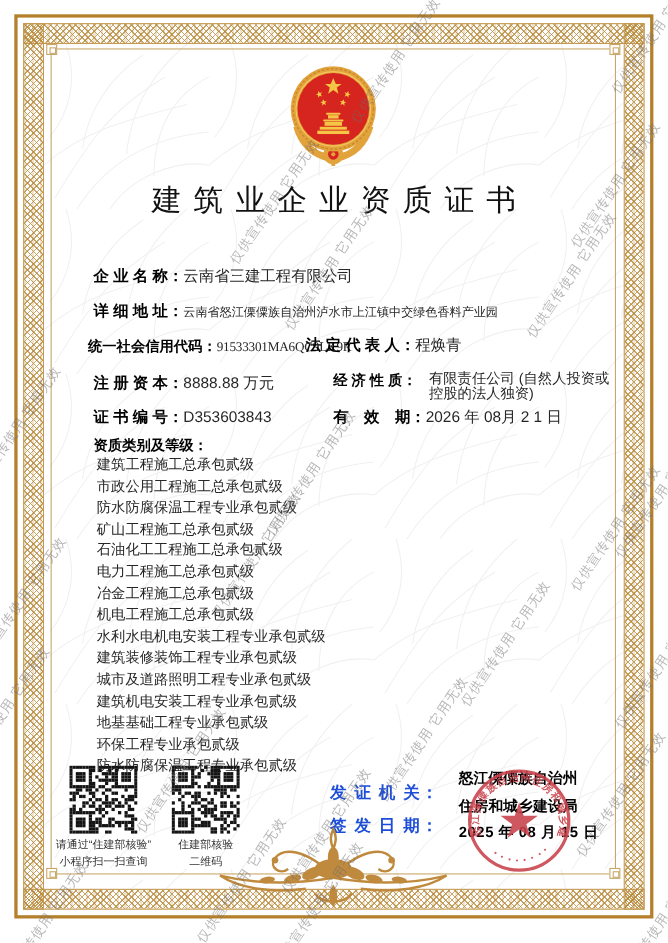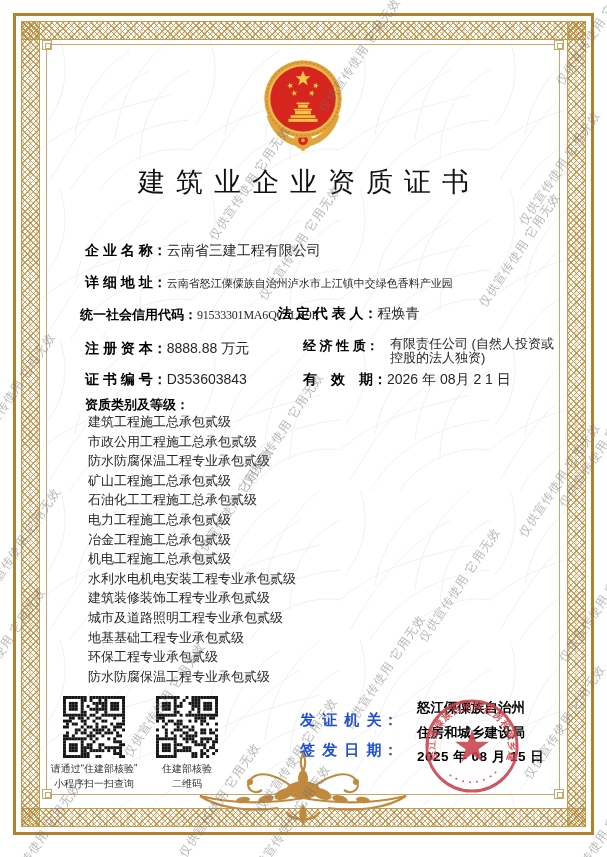--- a/index.html
+++ b/index.html
@@ -179,20 +179,21 @@
       <div class="qual-item">市政公用工程施工总承包贰级</div>
       <div class="qual-item">防水防腐保温工程专业承包贰级</div>
       <div class="qual-item">矿山工程施工总承包贰级</div>
       <div class="qual-item">石油化工工程施工总承包贰级</div>
       <div class="qual-item">电力工程施工总承包贰级</div>
       <div class="qual-item">冶金工程施工总承包贰级</div>
       <div class="qual-item">机电工程施工总承包贰级</div>
       <div class="qual-item">水利水电机电安装工程专业承包贰级</div>
       <div class="qual-item">建筑装修装饰工程专业承包贰级</div>
       <div class="qual-item">城市及道路照明工程专业承包贰级</div>
+      <div class="qual-item">建筑机电安装工程专业承包贰级</div>
       <div class="qual-item">地基基础工程专业承包贰级</div>
       <div class="qual-item">环保工程专业承包贰级</div>
       <div class="qual-item">防水防腐保温工程专业承包贰级</div>
     </div>
 
   <div class="qr-block qr-left">
     <svg class="qr-svg" viewBox="0 0 63 63">
         <rect x="0" y="0" width="3" height="3" fill="#141414"></rect>
         <rect x="3" y="0" width="3" height="3" fill="#141414"></rect>
         <rect x="6" y="0" width="3" height="3" fill="#141414"></rect>

